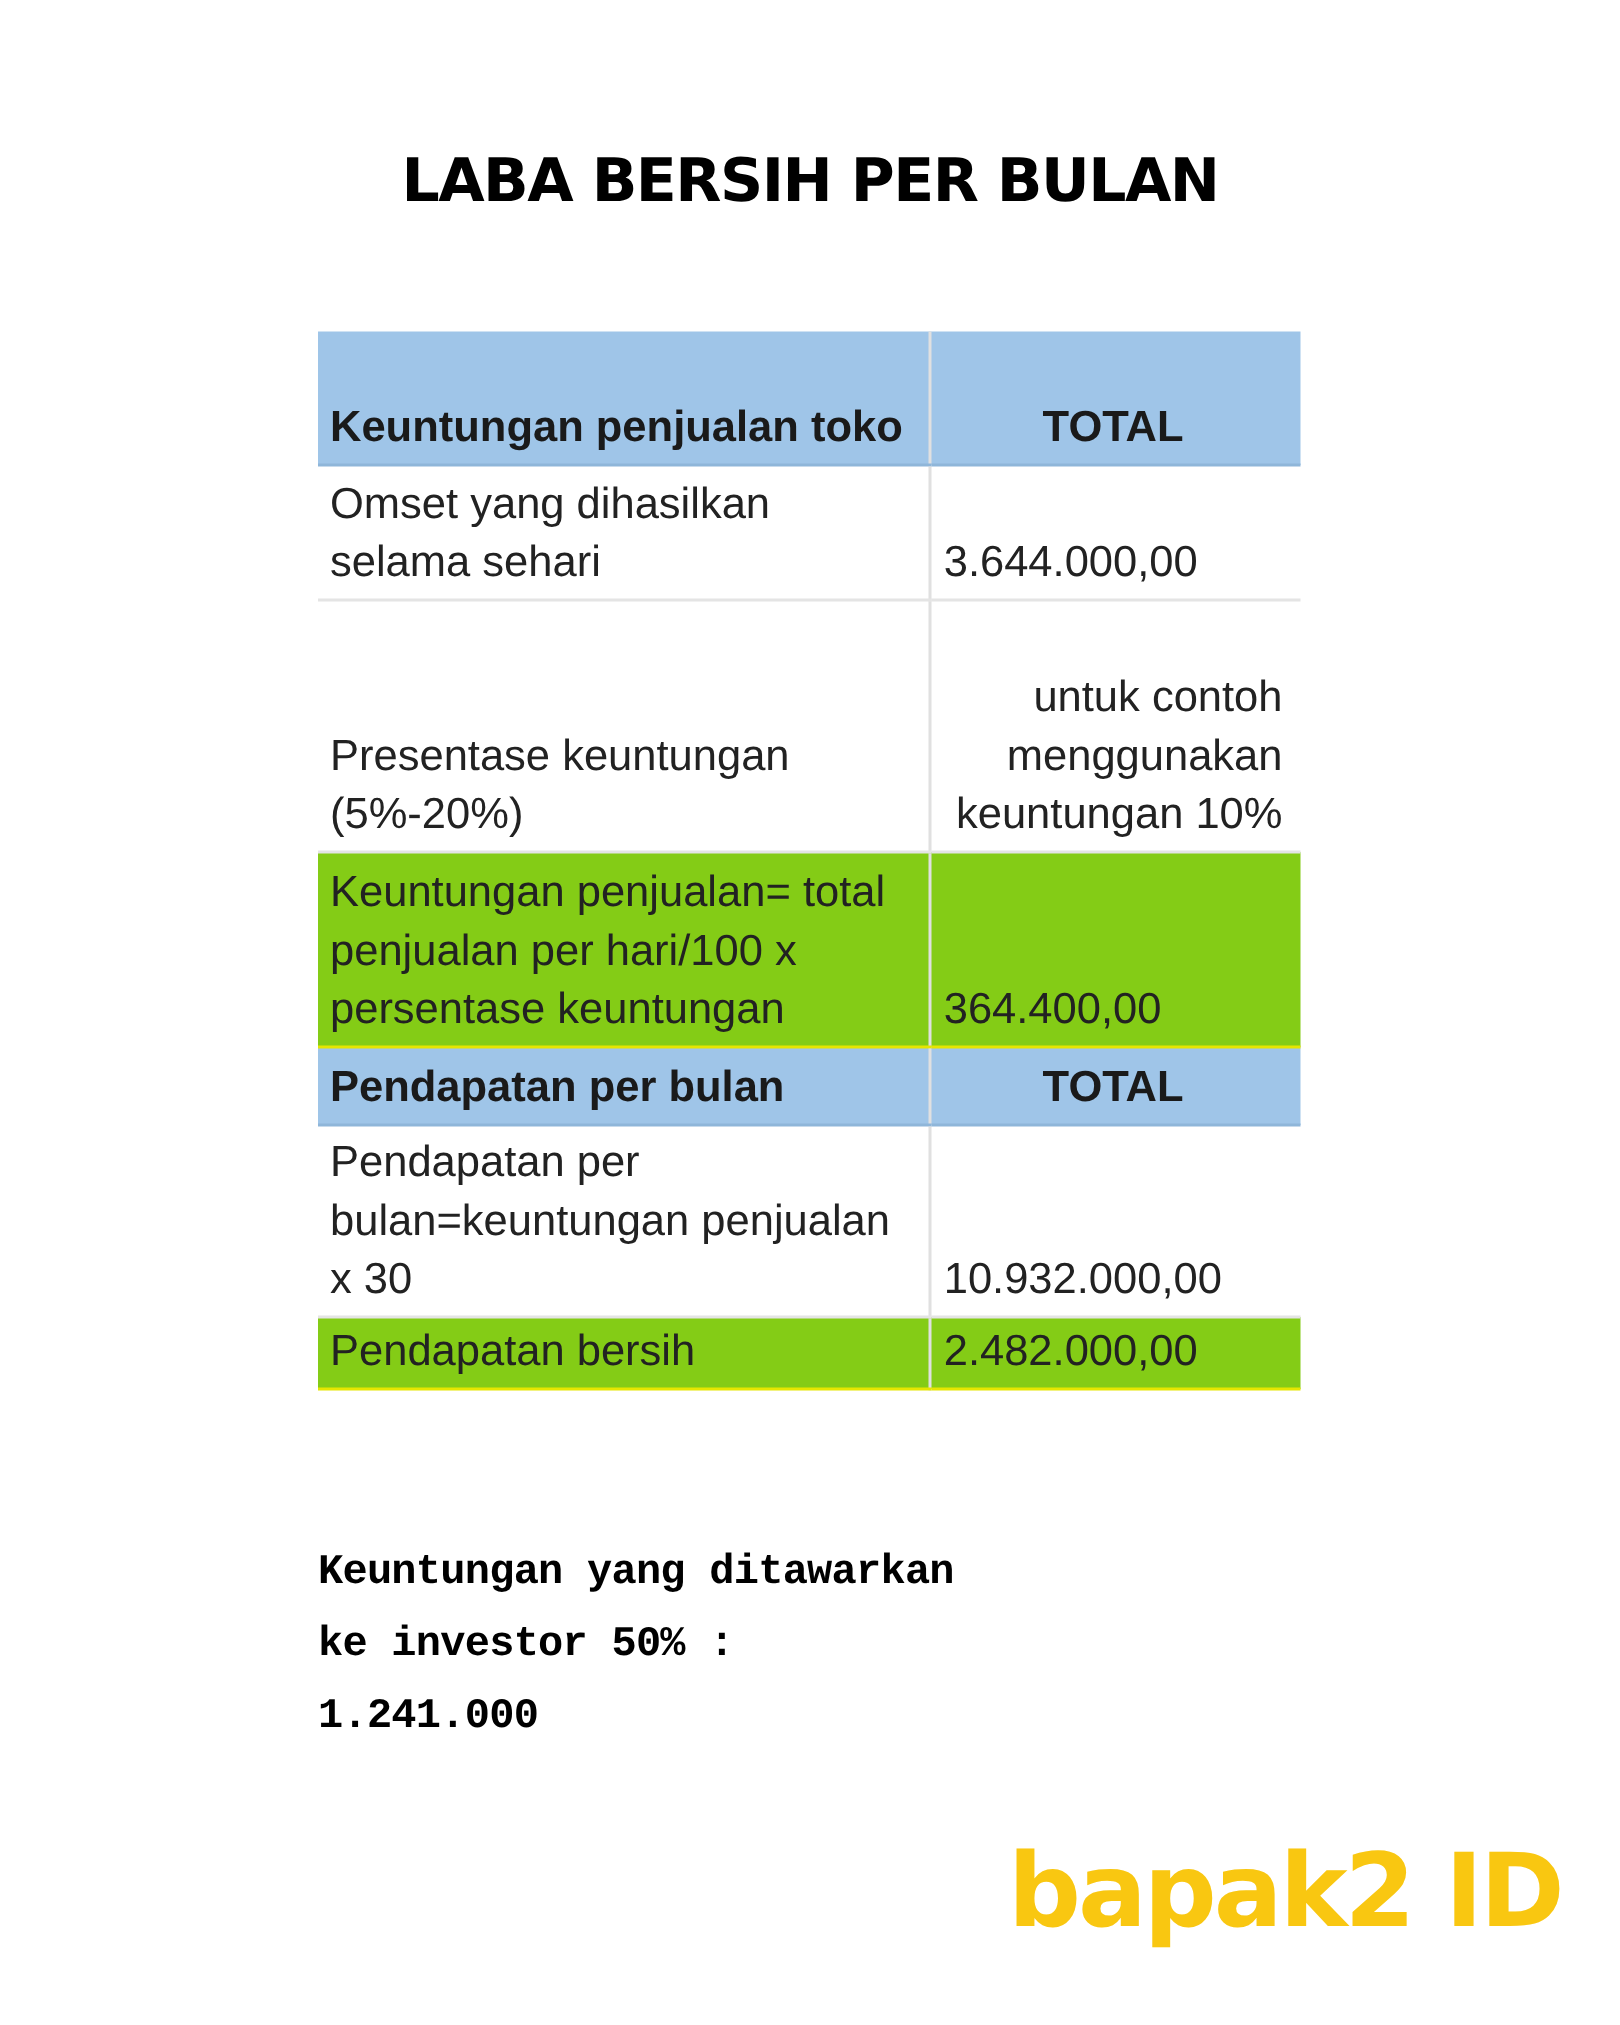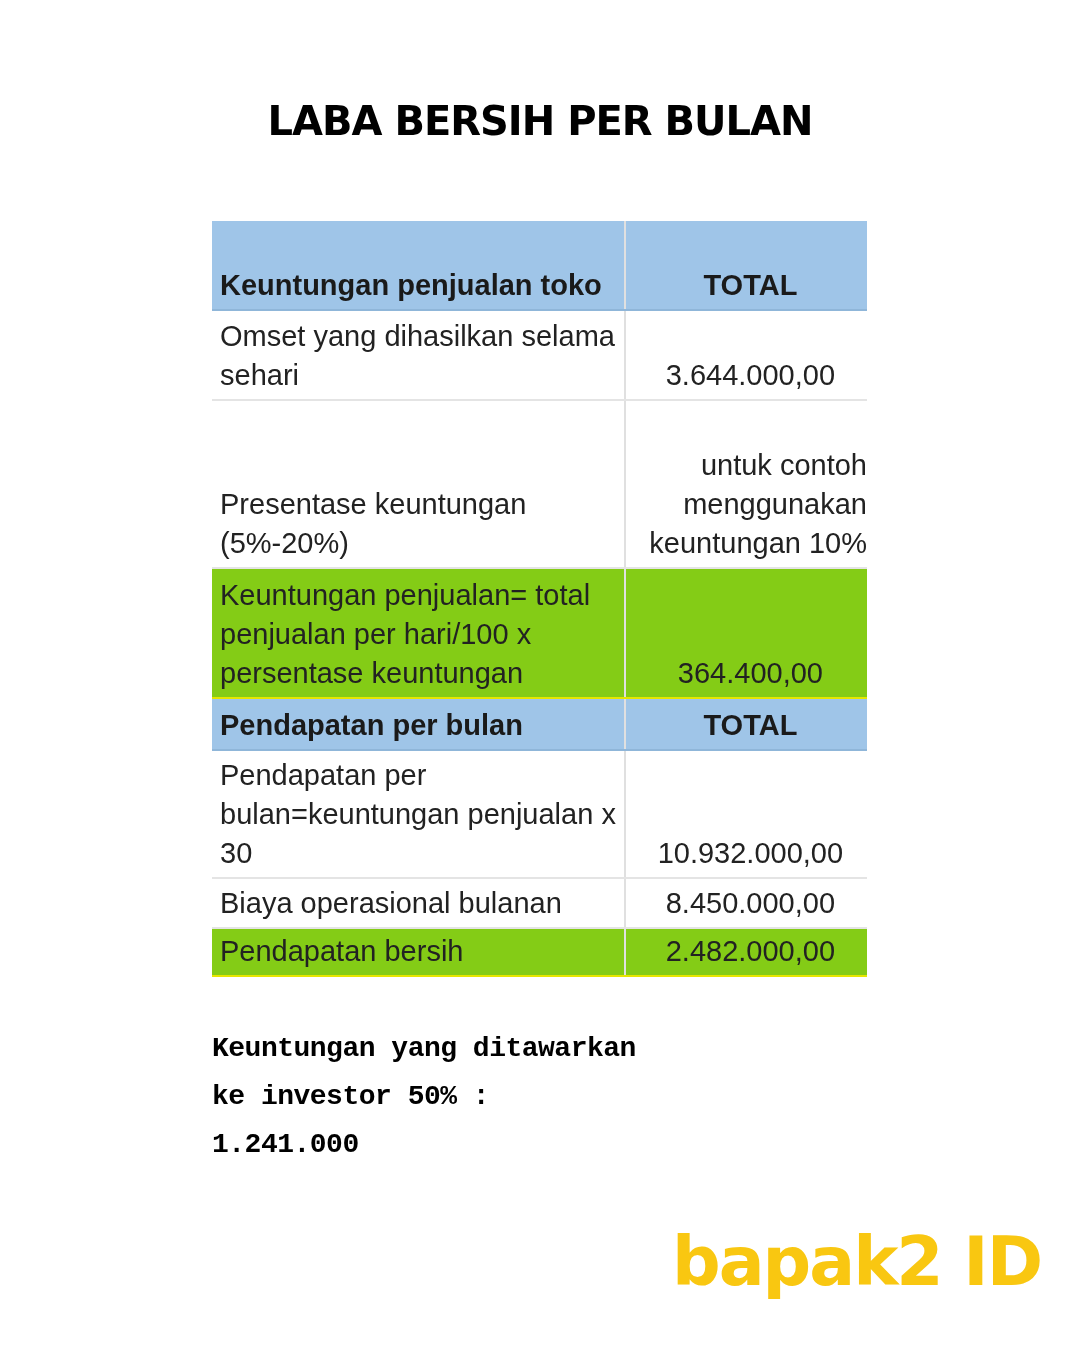--- a/index.html
+++ b/index.html
@@ -1,21 +1,21 @@
 <!DOCTYPE html>
 <html><head>
 <meta charset="utf-8">
 <style>
   html, body { margin:0; padding:0; }
   body { width:1080px; height:1350px; background:#ffffff; position:relative; overflow:hidden; font-family:"DejaVu Sans", sans-serif; }
   .title { position:absolute; left:0; width:1080px; top:98px; text-align:center; font-family:"DejaVu Sans", sans-serif; font-weight:bold; font-size:40px; color:#000; letter-spacing:-1px; }
   .sheet { position:absolute; left:212px; top:221px; width:655px; border-collapse:collapse; font-family:"Liberation Sans", sans-serif; font-size:29px; color:#222; }
-  .sheet td { padding:0 0 4px 8px; vertical-align:bottom; line-height:39px; border-bottom:2px solid #e4e4e4; }
+  .sheet td { padding:0 12px 4px 8px; vertical-align:bottom; line-height:39px; border-bottom:2px solid #e4e4e4; }
   .sheet td.c1 { width:395px; border-right:2px solid #e0e0e0; }
-  .sheet td.c2 { width:228px; text-align:center; }
+  .sheet td.c2 { width:228px; text-align:left; }
   .sheet td.c2.left { text-align:right; }
   .sheet tr.hdr td { background:#9fc5e8; font-weight:bold; color:#1a1a1a; border-bottom:2px solid #8fb6d9; }
   .sheet tr.hdr td.c2 { text-align:center; }
   .sheet tr.hl td { background:#84cc16; border-bottom:2px solid #e6e600; }
   .note { position:absolute; left:212px; top:1025px; font-family:Liberation Mono, monospace; font-weight:bold; font-size:28px; line-height:48px; color:#000; letter-spacing:-0.5px; }
   .logo { position:absolute; left:672px; top:1222px; font-family:"DejaVu Sans", sans-serif; font-weight:bold; font-size:68px; color:#f9c711; letter-spacing:-2px; }
 </style>
 </head>
 <body>
 
@@ -40,24 +40,20 @@
     <td class="c2">364.400,00</td>
   </tr>
   <tr class="hdr">
     <td class="c1" style="height:46px">Pendapatan per bulan</td>
     <td class="c2">TOTAL</td>
   </tr>
   <tr>
     <td class="c1" style="height:122px">Pendapatan per bulan=keuntungan penjualan x 30</td>
     <td class="c2">10.932.000,00</td>
   </tr>
-  <tr>
-    <td class="c1" style="height:44px">Biaya operasional bulanan</td>
-    <td class="c2">8.450.000,00</td>
-  </tr>
   <tr class="hl">
     <td class="c1" style="height:42px">Pendapatan bersih</td>
     <td class="c2">2.482.000,00</td>
   </tr>
 </tbody>
   </table>
 
 <div class="note">
   <div>Keuntungan yang ditawarkan</div>
   <div>ke investor 50% :</div>

